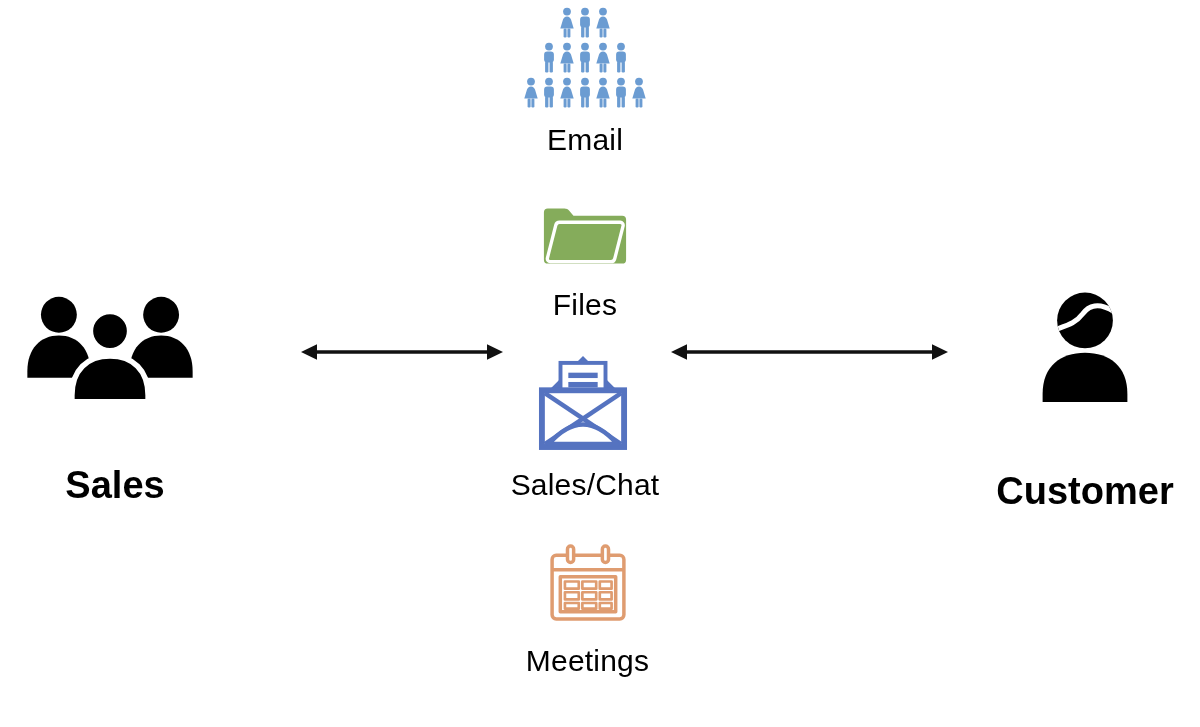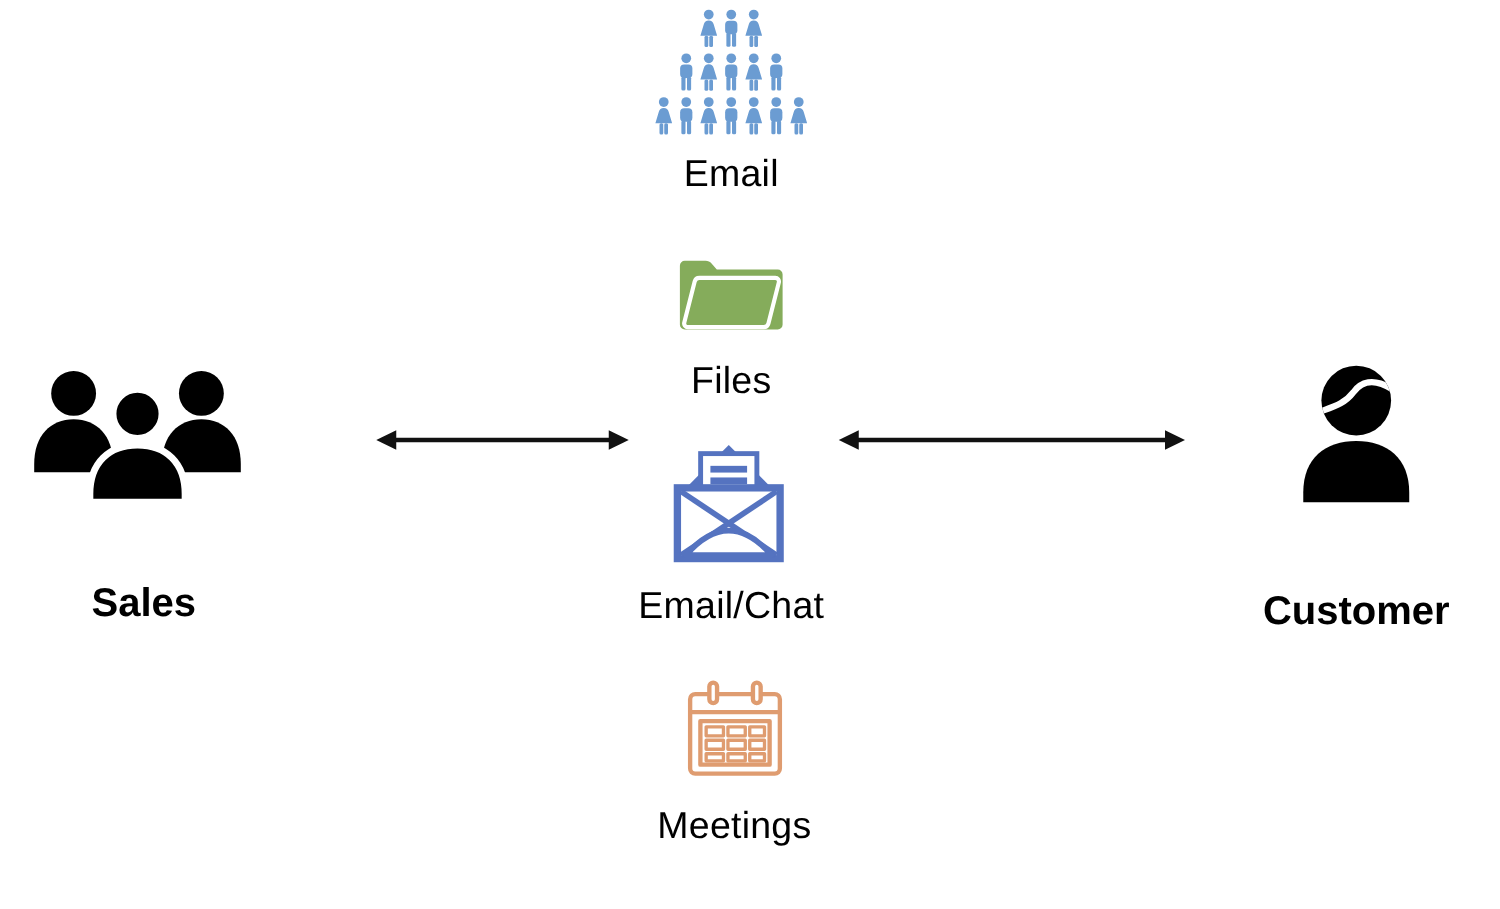--- a/index.html
+++ b/index.html
@@ -21,21 +21,21 @@
     font-size: 30px;
     font-weight: 400;
     color: var(--text, #000000);
     text-align: center;
     letter-spacing: 0.2px;
     white-space: nowrap;
   }
   .channel-label.two-line { white-space: normal; line-height: 45px; }
 
   .entity-label {
-    font-size: 32px;
+    font-size: 38px;
     font-weight: 700;
     color: var(--text, #000000);
     text-align: center;
     white-space: nowrap;
   }
 
   
   .fill-people   { fill: var(--people-blue, #6B9CD2); }
   .fill-folder   { fill: var(--folder-green, #85AC5B); }
   .stroke-white-sep { stroke: #ffffff; }
@@ -156,21 +156,21 @@
       </g>
     </g>
 
     <rect x="4" y="35" width="84" height="58" fill="#ffffff" class="stroke-email" stroke-width="6"></rect>
     <g class="stroke-email" stroke-width="4.6" fill="none">
       <line x1="7" y1="38" x2="85" y2="90"></line>
       <line x1="85" y1="38" x2="7" y2="90"></line>
     </g>
     <path d="M11,90 Q46,50 81,90 Z" fill="#ffffff" class="stroke-email" stroke-width="4.6" stroke-linejoin="round"></path>
   </svg>
-  <div class="abs channel-label" style="left:495px; top:468px; width:180px;">Email/Chat</div>
+  <div class="abs channel-label" style="left:495px; top:468px; width:180px;">Sales/Chat</div>
 
   <svg class="abs" style="left:549px; top:543px;" width="78" height="80" viewBox="0 0 76 78" aria-hidden="true">
     <g stroke-width="3.4" stroke-linejoin="round">
 
       <rect class="stroke-cal" x="3" y="12" width="70" height="62" rx="4"></rect>
       <line class="stroke-cal" x1="3" y1="26" x2="73" y2="26"></line>
 
       <rect class="fill-cal-white" x="18" y="3" width="6" height="16" rx="3"></rect>
       <rect class="fill-cal-white" x="52" y="3" width="6" height="16" rx="3"></rect>
 

